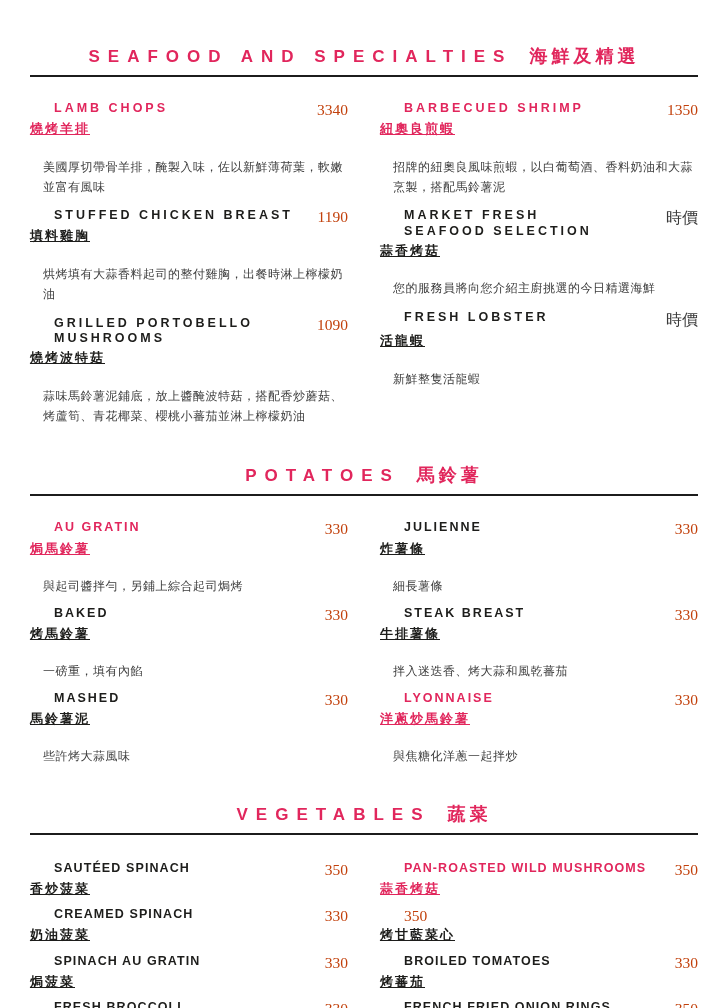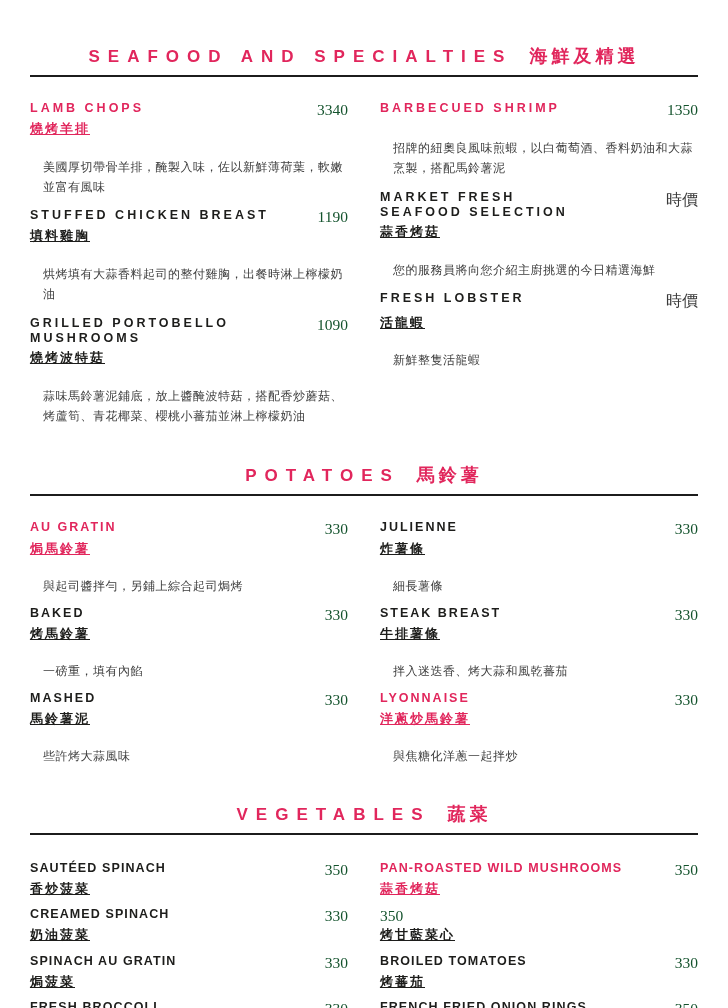--- a/index.html
+++ b/index.html
@@ -27,30 +27,30 @@
   .sh-zh{
     color:var(--accent);font-weight:700;font-size:18px;
     letter-spacing:4px;margin-left:8px;
   }
   .rule{border-bottom:2px solid #1c1c1c;margin-top:7px;}
 
   .cols{display:flex;gap:32px;margin-top:24px;}
   .col{flex:1;min-width:0;}
 
   .item{margin-bottom:10px;}
-  .row{display:flex;justify-content:space-between;align-items:flex-start;gap:24px;}
+  .row{display:flex;justify-content:space-between;align-items:flex-start;gap:24px;margin-left:24px;}
   .name{
     font-weight:700;font-size:12.5px;letter-spacing:3px;
     line-height:1.25;white-space:pre-line;color:var(--ink);
   }
   .hl{color:var(--accent) !important;}
   .price{flex-shrink:0;text-align:right;}
   .price-num{
     font-family:"Liberation Serif","DejaVu Serif",serif;
-    font-size:15.5px;line-height:1.1;color:#14532d;
+    font-size:15.5px;line-height:1.1;color:#c2410c;
   }
   .price-cjk{font-size:16px;line-height:1.3;color:#3a3a3a;}
   .zh{font-weight:700;font-size:13px;letter-spacing:2px;margin-top:3px;line-height:1.2;text-decoration:underline;}
   .desc{
     font-size:12px;color:var(--desc);line-height:1.7;
     padding-left:13px;margin-top:20px;letter-spacing:0.5px;
   }
 
   
   .detailed .item{margin-bottom:11px;}
@@ -97,20 +97,21 @@
     <div class="zh">燒烤波特菇</div>
     <div class="desc">蒜味馬鈴薯泥鋪底，放上醬醃波特菇，搭配香炒蘑菇、烤蘆筍、青花椰菜、櫻桃小蕃茄並淋上檸檬奶油</div>
   </div>
           </div>
       <div class="col">
             <div class="item">
     <div class="row">
       <div class="name hl">BARBECUED SHRIMP</div>
       <div class="price price-num">1350</div>
     </div>
+    <div class="zh hl">紐奧良煎蝦</div>
     <div class="desc">招牌的紐奧良風味煎蝦，以白葡萄酒、香料奶油和大蒜烹製，搭配馬鈴薯泥</div>
   </div>
             <div class="item">
     <div class="row">
       <div class="name">MARKET FRESH
 SEAFOOD SELECTION</div>
       <div class="price price-cjk">時價</div>
     </div>
     <div class="zh">蒜香烤菇</div>
     <div class="desc">您的服務員將向您介紹主廚挑選的今日精選海鮮</div>

